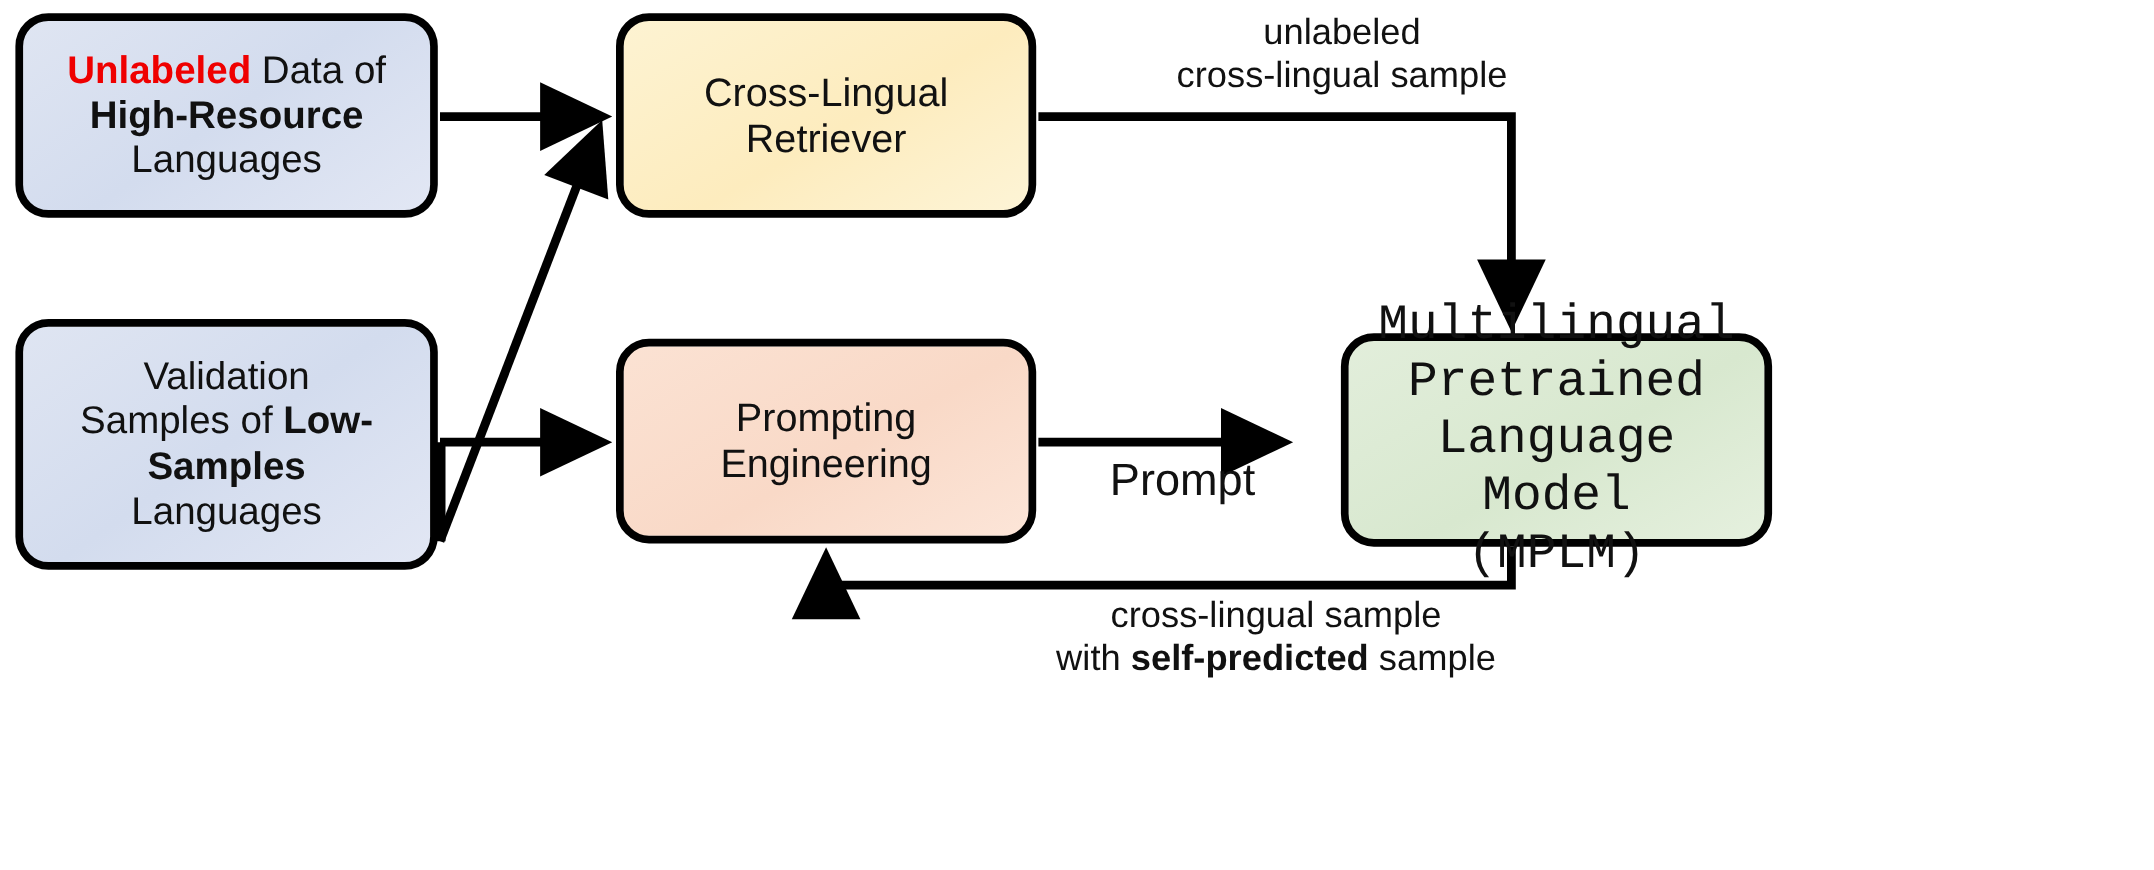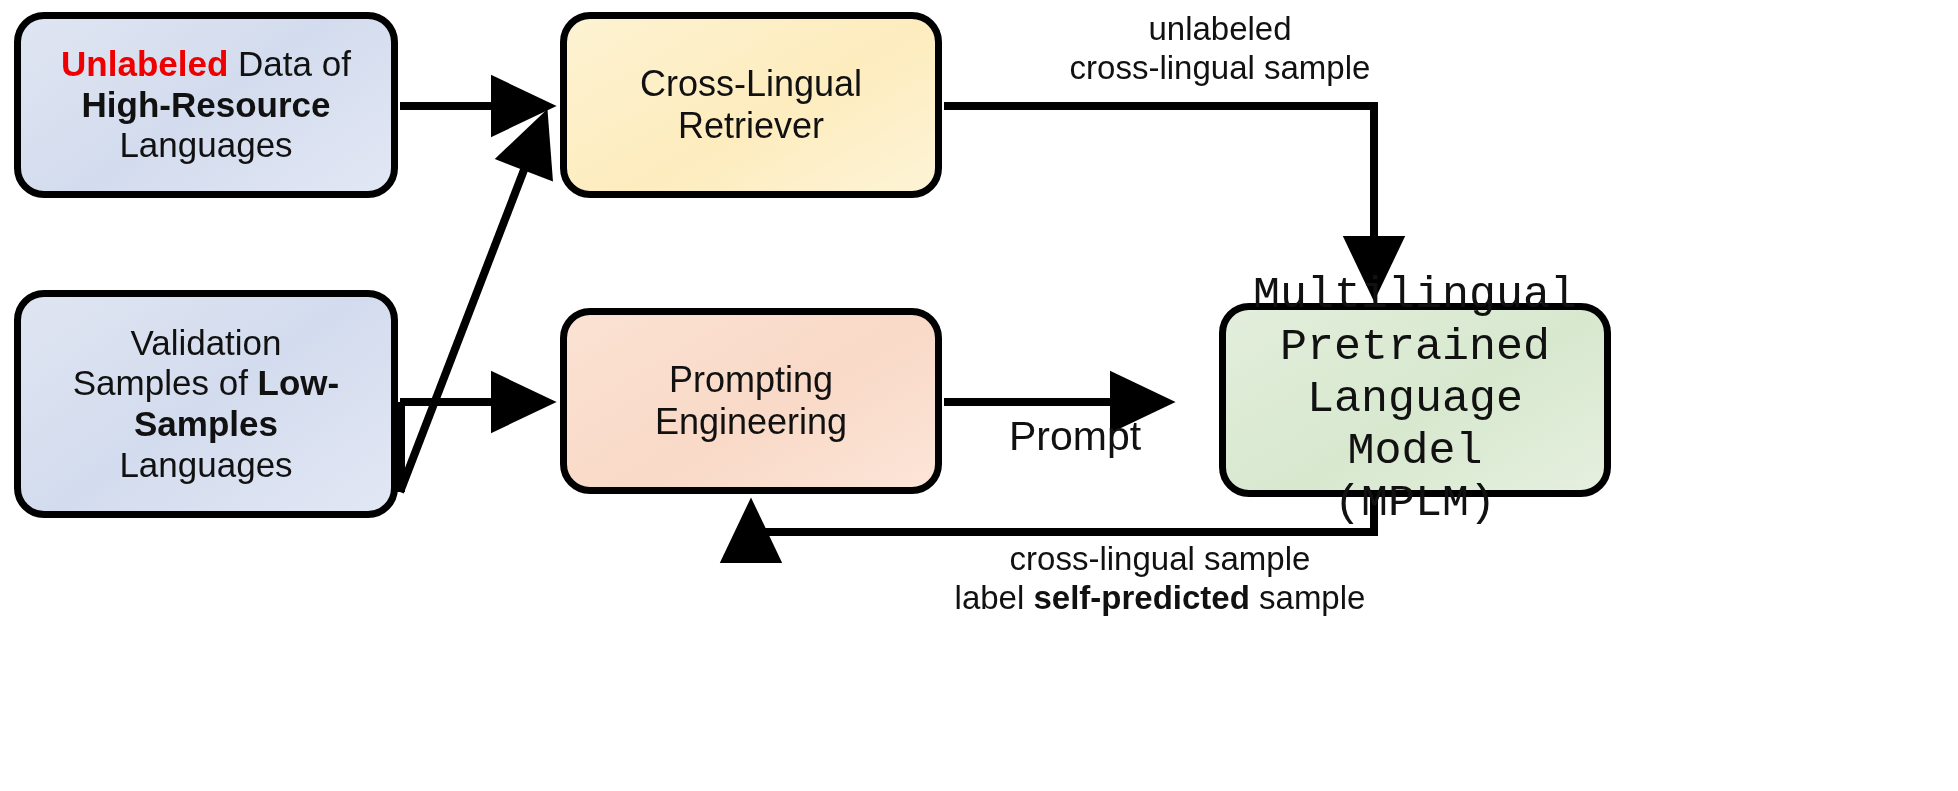--- a/index.html
+++ b/index.html
@@ -161,16 +161,16 @@
     <span>unlabeled</span><br>
     <span>cross-lingual sample</span>
   </div>
 
   <div class="edge-label" id="label-prompt">
     <span>Prompt</span>
   </div>
 
   <div class="edge-label" id="label-selfpredicted">
     <span>cross-lingual sample</span><br>
-    <span>label </span><span class="black-bold">self-predicted</span><span> sample</span>
+    <span>with </span><span class="black-bold">self-predicted</span><span> sample</span>
   </div>
 
 </div>
 
 </body></html>

